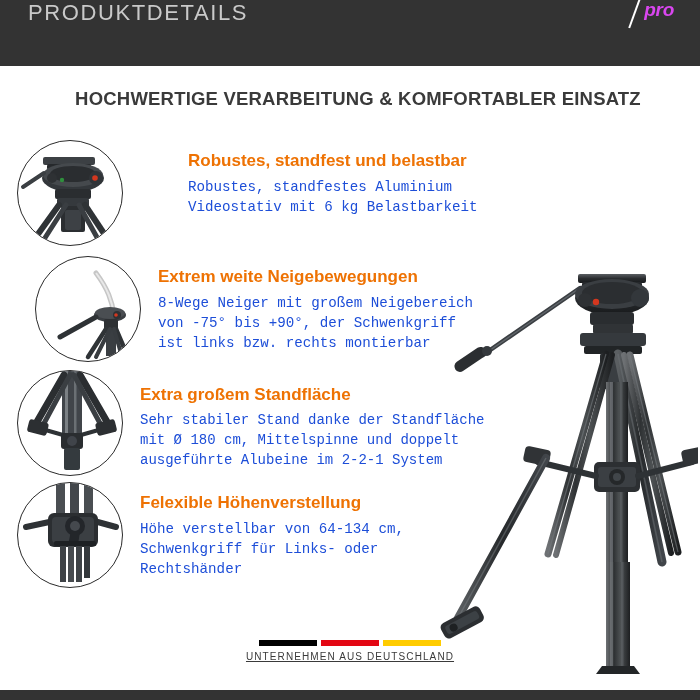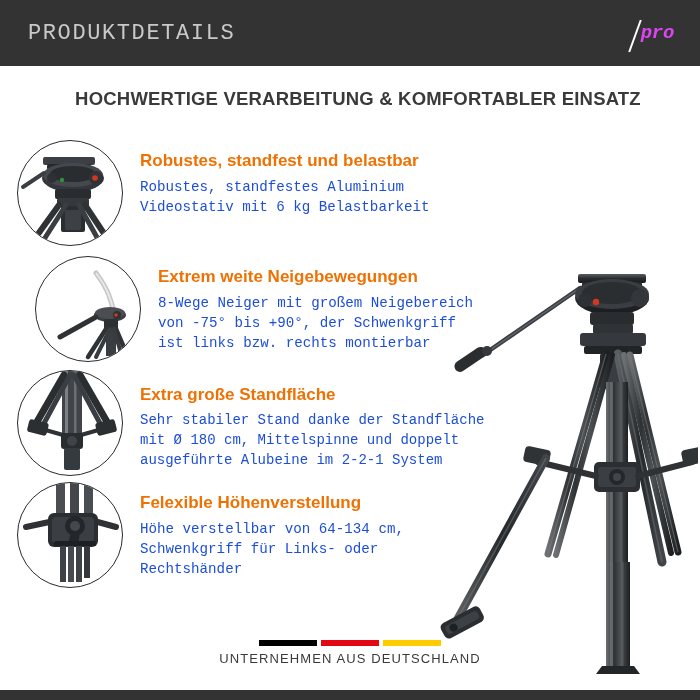--- a/index.html
+++ b/index.html
@@ -8,23 +8,22 @@
     background:#ffffff;
     font-family:"Liberation Sans", sans-serif;
     overflow:hidden;
   }
   .page { position:relative; width:700px; height:700px; background:#fff; }
 
   
   .header {
     position:absolute; left:0; top:0; width:700px; height:66px;
     background:#333333;
-    display:flex; align-items:center; justify-content:space-between;
+    display:flex; align-items:flex-start; justify-content:space-between;
     padding:0 26px 0 28px;
-    font-family:Liberation Mono, monospace;
   }
   .header-title {
     color:#c9c9c9; font-size:22px; letter-spacing:1.6px; font-weight:400;
     white-space:nowrap;
   }
   .logo { display:flex; align-items:baseline; line-height:1; position:relative; }
   .logo-main {
     color:#ffffff; font-weight:bold; font-style:italic;
     font-size:29px; letter-spacing:-0.8px;
   }
@@ -43,21 +42,21 @@
     position:absolute; left:0; top:88px; width:700px;
     text-align:center;
     color:#3a3a3a; font-size:18.5px; font-weight:bold;
     letter-spacing:0.2px;
     padding-left:16px;
   }
 
   
   .features { position:absolute; left:0; top:136px; width:700px; }
   .feature { position:relative; display:flex; align-items:flex-start; }
-  .f1 { margin-top:4px; }
+  .f1 { margin-top:4px;gap:48px; }
   .f2 { margin-top:10px;margin-left:18px; }
   .f3 { margin-top:8px; }
   .f4 { margin-top:6px; }
 
   .thumb-wrap { width:140px; flex:0 0 140px; display:flex; justify-content:center; }
   .thumb {
     width:106px; height:106px; border-radius:50%;
     border:1px solid #2b2b2b; position:relative; overflow:hidden;
     background:#ffffff;
   }
@@ -81,22 +80,23 @@
   }
 
   
   .badge {
     position:absolute; left:0; top:640px; width:700px;
     display:flex; flex-direction:column; align-items:center;
   }
   .flag { display:flex; gap:4px; margin-bottom:5px; }
   .flag span { display:block; width:58px; height:6px; }
   .badge-text {
-    color:#3a3a3a; font-size:13px; letter-spacing:1.1px; font-weight:400;
+    color:#3a3a3a; font-size:10px; letter-spacing:1.1px; font-weight:400;
     white-space:nowrap;
+    text-decoration:underline;
   }
 
   .footer-bar {
     position:absolute; left:0; bottom:0; width:700px; height:10px;
     background:#333333;
   }
 </style>
 </head>
 <body>
 
@@ -286,21 +286,21 @@
               <rect x="10" y="50" width="20" height="13" rx="3" fill="#2c2f32" transform="rotate(14 20 56)"></rect>
               <rect x="78" y="50" width="20" height="13" rx="3" fill="#2c2f32" transform="rotate(-14 88 56)"></rect>
               <rect x="43" y="62" width="22" height="16" rx="3" fill="#2a2d30"></rect>
               <circle cx="54" cy="70" r="5" fill="#40444a"></circle>
               <rect x="46" y="77" width="16" height="22" rx="2" fill="#343a3e"></rect>
             </g>
           </svg>
         </div>
       </div>
       <div class="ftext">
-        <div class="ftitle">Extra große Standfläche</div>
+        <div class="ftitle">Extra großem Standfläche</div>
         <div class="fbody">Sehr stabiler Stand danke der Standfläche
 mit Ø 180 cm, Mittelspinne und doppelt
 ausgeführte Alubeine im 2-2-1 System</div>
       </div>
     </div>
 
     <div class="feature f4">
       <div class="thumb-wrap">
         <div class="thumb">
           <svg viewBox="0 0 106 106" aria-hidden="true">

